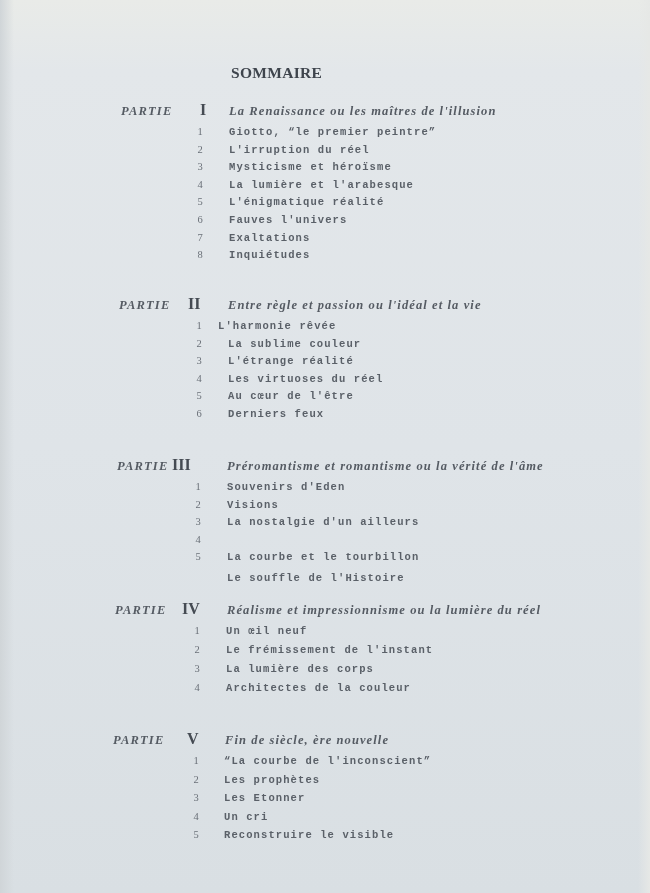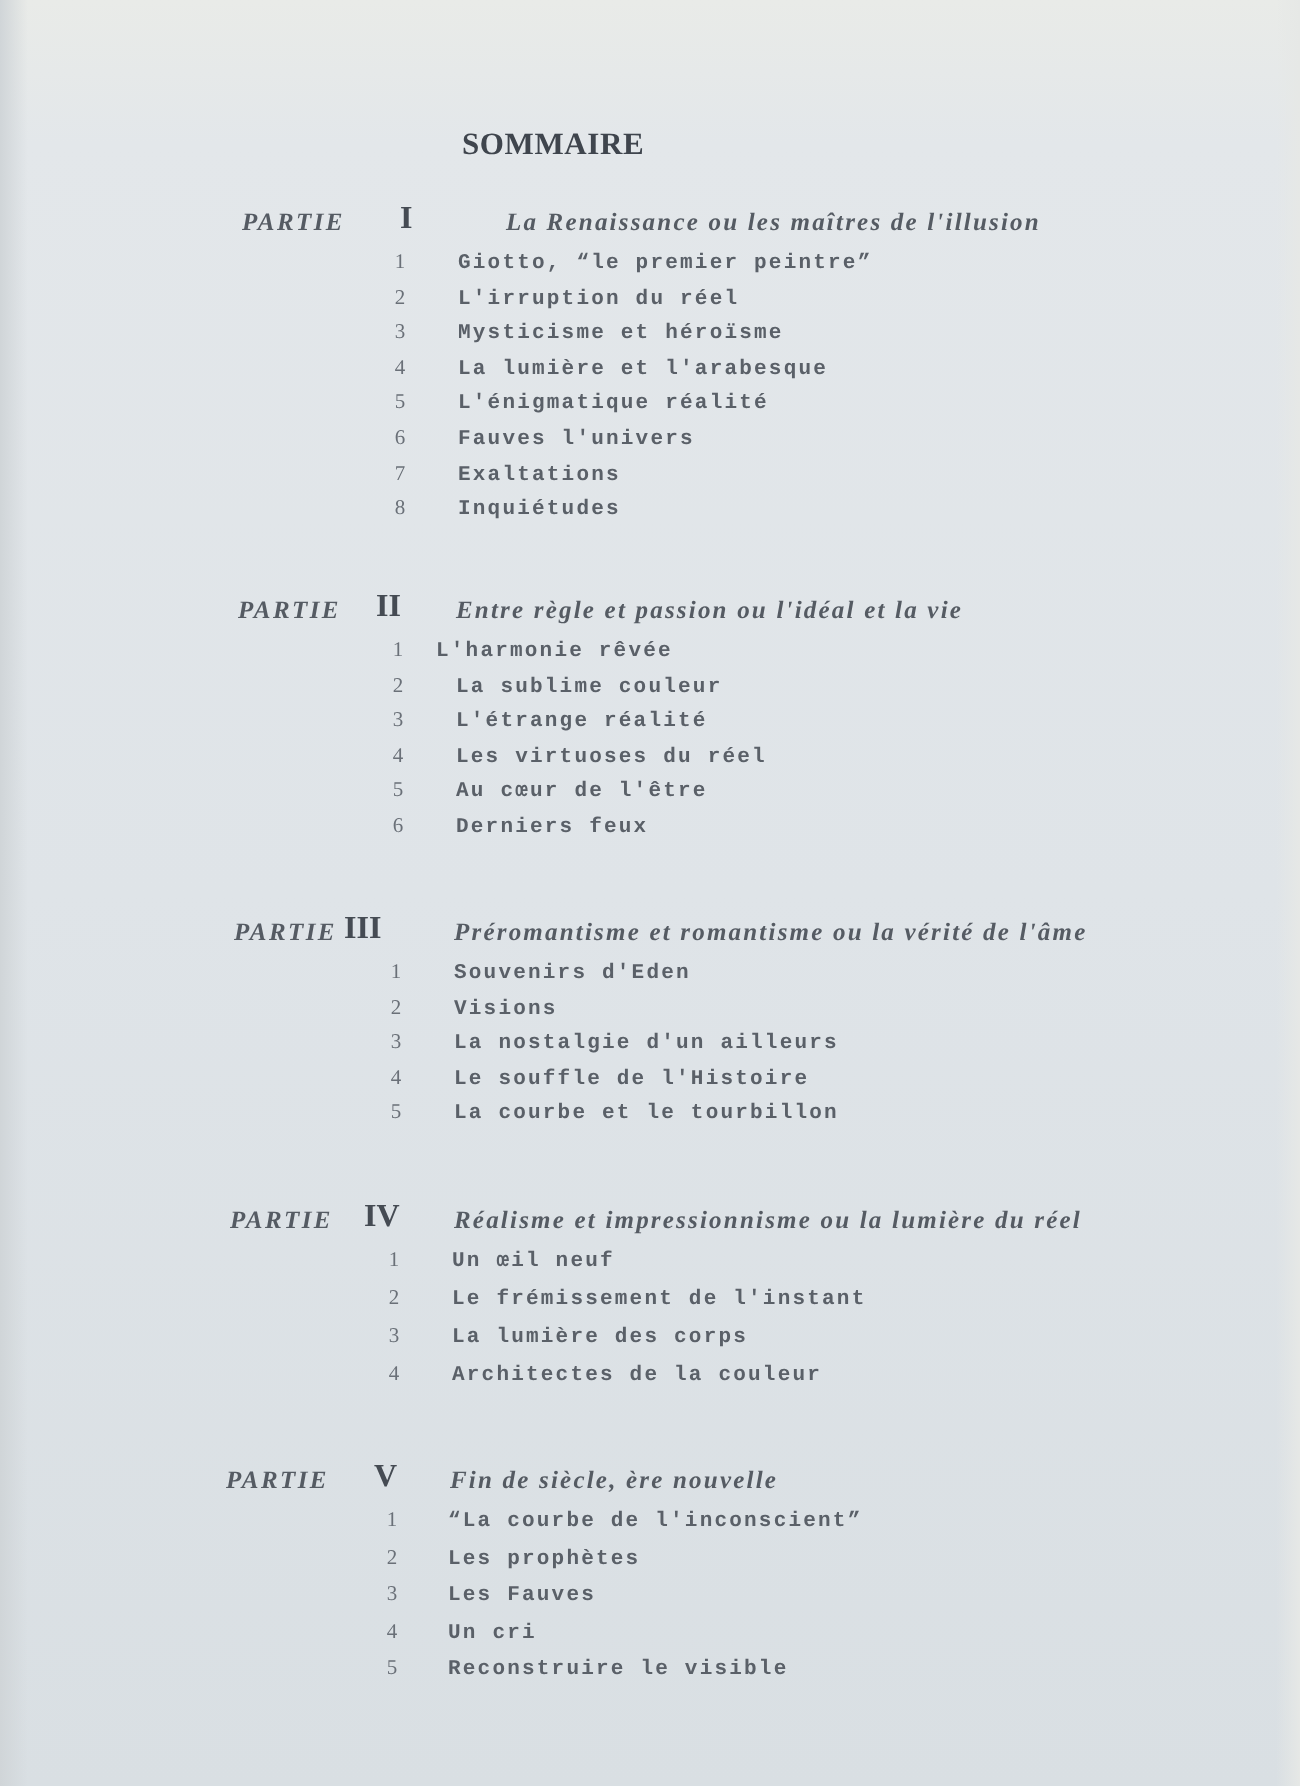--- a/index.html
+++ b/index.html
@@ -53,21 +53,21 @@
 
 <div class="edge-left"></div>
 <div class="edge-right"></div>
 
 <div class="title">SOMMAIRE</div>
 
 <div class="section" style="left:121px; top:103px;">
   <div class="part-row">
     <span class="part-label">PARTIE</span>
     <span class="part-num" style="left:79px;">I</span>
-    <span class="part-title" style="left:108px;margin-left:24px;">La Renaissance ou les maîtres de l'illusion</span>
+    <span class="part-title" style="left:108px;">La Renaissance ou les maîtres de l'illusion</span>
   </div>
   <div class="items">
     <div class="item">
         <span class="item-num" style="left:72px;">1</span>
         <span class="item-title" style="left:108px;">Giotto, “le premier peintre”</span>
       </div>
     <div class="item">
         <span class="item-num" style="left:72px;">2</span>
         <span class="item-title" style="left:108px;">L'irruption du réel</span>
       </div>
@@ -146,21 +146,21 @@
     <div class="item">
         <span class="item-num" style="left:74px;">2</span>
         <span class="item-title" style="left:110px;">Visions</span>
       </div>
     <div class="item">
         <span class="item-num" style="left:74px;">3</span>
         <span class="item-title" style="left:110px;">La nostalgie d'un ailleurs</span>
       </div>
     <div class="item">
         <span class="item-num" style="left:74px;">4</span>
-        <span class="item-title" style="left:110px;">Le souffle de l'Histoire</span>
+        <span class="item-title" style="left:110px;margin-top:38px;">Le souffle de l'Histoire</span>
       </div>
     <div class="item">
         <span class="item-num" style="left:74px;">5</span>
         <span class="item-title" style="left:110px;">La courbe et le tourbillon</span>
       </div>
   </div>
 </div>
 
 <div class="section" style="left:115px; top:602px;">
   <div class="part-row">
@@ -198,21 +198,21 @@
     <div class="item" style="height:18.5px;">
         <span class="item-num" style="left:76px;">1</span>
         <span class="item-title" style="left:111px;">“La courbe de l'inconscient”</span>
       </div>
     <div class="item" style="height:18.5px;">
         <span class="item-num" style="left:76px;">2</span>
         <span class="item-title" style="left:111px;">Les prophètes</span>
       </div>
     <div class="item" style="height:18.5px;">
         <span class="item-num" style="left:76px;">3</span>
-        <span class="item-title" style="left:111px;">Les Fauves</span>
+        <span class="item-title" style="left:111px;">Les Etonner</span>
       </div>
     <div class="item" style="height:18.5px;">
         <span class="item-num" style="left:76px;">4</span>
         <span class="item-title" style="left:111px;">Un cri</span>
       </div>
     <div class="item" style="height:18.5px;">
         <span class="item-num" style="left:76px;">5</span>
         <span class="item-title" style="left:111px;">Reconstruire le visible</span>
       </div>
   </div>

